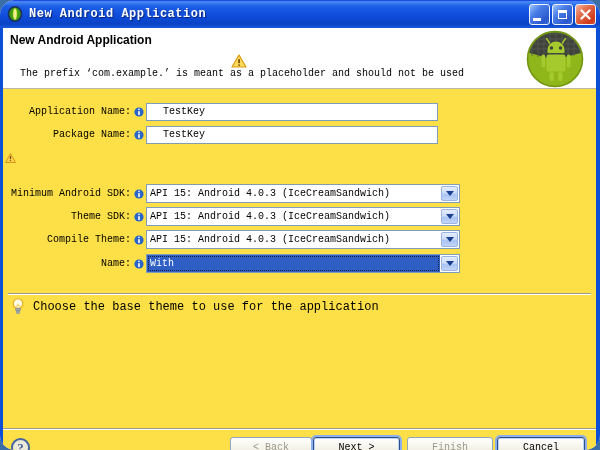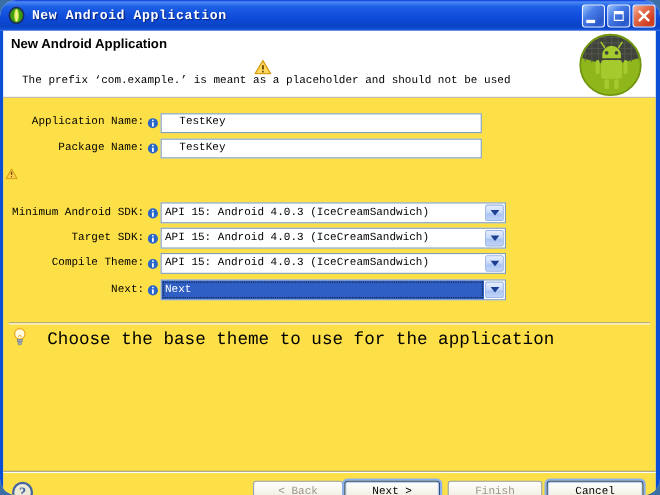--- a/index.html
+++ b/index.html
@@ -73,21 +73,21 @@
   .combo-btn{
     flex:0 0 auto; width:17px; margin:1px; border-radius:2px;
     background:linear-gradient(180deg,#e6eefc 0%,#cbdcfa 45%,#a9c4f2 60%,#c2d5f8 100%);
     border:1px solid #9ab4e4; display:flex; align-items:center; justify-content:center;
   }
   .chev{ width:0; height:0; border-left:4px solid transparent; border-right:4px solid transparent; border-top:5px solid #1b3f91; }
   .sep{ position:absolute; height:0; border-top:1px solid #9d9b88; border-bottom:1px solid #fff; }
   .sep1{ top:204px; left:5px; right:5px; }
   .sep2{ top:339px; left:0; right:0; }
   .tiprow{ position:absolute; left:9px; top:209px; display:flex; align-items:flex-start; }
-  .tiptext{ margin-left:19px; font-size:16px; padding-top:2px; white-space:nowrap; }
+  .tiptext{ margin-left:9px; font-size:12px; padding-top:2px; white-space:nowrap; }
   
   .help-btn{
     position:absolute; left:8px; top:349px; width:19px; height:19px; border-radius:50%;
     border:2px solid #44659f; color:#44659f; font-family:"Liberation Serif",serif;
     font-weight:bold; font-size:13px; text-align:center; line-height:15px; background:#ece9d8;
   }
   .btn{
     position:absolute; top:348px; height:22px; border-radius:3px;
     border:1px solid #2f4f86; background:linear-gradient(180deg,#ffffff,#f4f2e8 55%,#e2ddcb);
     font-family:"Liberation Mono",monospace; font-size:10px; color:#000;
@@ -216,21 +216,21 @@
       </span>
       <div class="combo">
         <span class="combo-text">API 15: Android 4.0.3 (IceCreamSandwich)</span>
         <span class="combo-btn">
             <i class="chev"></i>
           </span>
       </div>
     </div>
 
     <div class="row" style="top:118px">
-      <span class="flabel">Target SDK:</span>
+      <span class="flabel">Theme SDK:</span>
       <span class="ficon">
         <svg width="10" height="10" viewBox="0 0 10 10">
             <circle cx="5" cy="5" r="4.6" fill="#2a66c8"></circle>
             <rect x="4.2" y="1.6" width="1.6" height="1.6" rx="0.8" fill="#fff"></rect>
             <rect x="4.2" y="4" width="1.6" height="4.2" rx="0.8" fill="#fff"></rect>
           </svg>
       </span>
       <div class="combo">
         <span class="combo-text">API 15: Android 4.0.3 (IceCreamSandwich)</span>
         <span class="combo-btn">
@@ -250,30 +250,30 @@
       </span>
       <div class="combo">
         <span class="combo-text">API 15: Android 4.0.3 (IceCreamSandwich)</span>
         <span class="combo-btn">
             <i class="chev"></i>
           </span>
       </div>
     </div>
 
     <div class="row" style="top:165px">
-      <span class="flabel">Next:</span>
+      <span class="flabel">Name:</span>
       <span class="ficon">
         <svg width="10" height="10" viewBox="0 0 10 10">
             <circle cx="5" cy="5" r="4.6" fill="#2a66c8"></circle>
             <rect x="4.2" y="1.6" width="1.6" height="1.6" rx="0.8" fill="#fff"></rect>
             <rect x="4.2" y="4" width="1.6" height="4.2" rx="0.8" fill="#fff"></rect>
           </svg>
       </span>
       <div class="combo selected">
-        <span class="combo-text">Next</span>
+        <span class="combo-text">With</span>
         <span class="combo-btn">
             <i class="chev"></i>
           </span>
       </div>
     </div>
 
     <div class="sep sep1"></div>
 
     <div class="tiprow">
       <svg width="12" height="17" viewBox="0 0 12 17">

